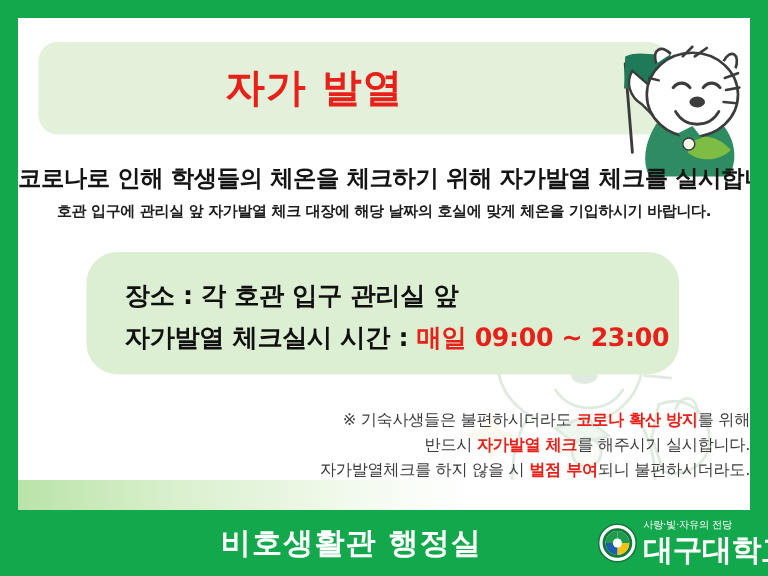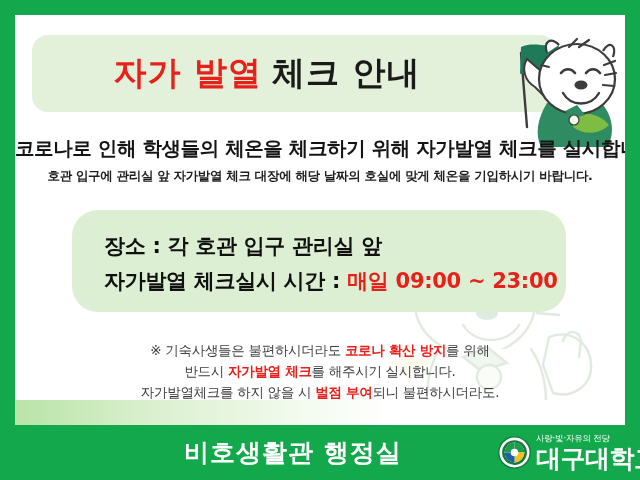--- a/index.html
+++ b/index.html
@@ -131,21 +131,21 @@
   .info-line-1 { top: 22px; text-align: center; }
   .info-line-2 { top: 57px; }
   .info-red { color: #e8201a; margin-top: 32px; }
 
   
   .note {
     position: absolute;
     left: 0;
     top: 325px;
     width: 610px;
-    text-align: center;
+    text-align: right;
     font-size: 13.5px;
     color: #3d3d3d;
     line-height: 21px;
     letter-spacing: -0.3px;
     white-space: nowrap;
   }
   .note-row { display: block; }
   .note-red { color: #e8201a; font-weight: 700; }
 
   
@@ -210,21 +210,20 @@
 <body>
 
 <div class="poster">
 
   <div class="canvas">
 
     <div class="title-box">
       <div class="title-text">
         <span class="title-red">자가 발열</span>
         <span class="title-gap"></span>
-        <span class="title-black">체크 안내</span>
       </div>
     </div>
 
     <svg class="mascot" viewBox="0 0 140 128">
 
       <line x1="30" y1="30" x2="36" y2="104" stroke="#3c3c3c" stroke-width="2.4" stroke-linecap="round"></line>
 
       <path d="M30 24 C44 18, 56 26, 68 20 L66 48 C54 54, 42 46, 29 51 Z" fill="#1f7a5a"></path>
 
       <path d="M56 80 C46 96, 44 112, 50 124 L116 124 C124 112, 122 94, 112 82 Z" fill="#2e8b62"></path>

